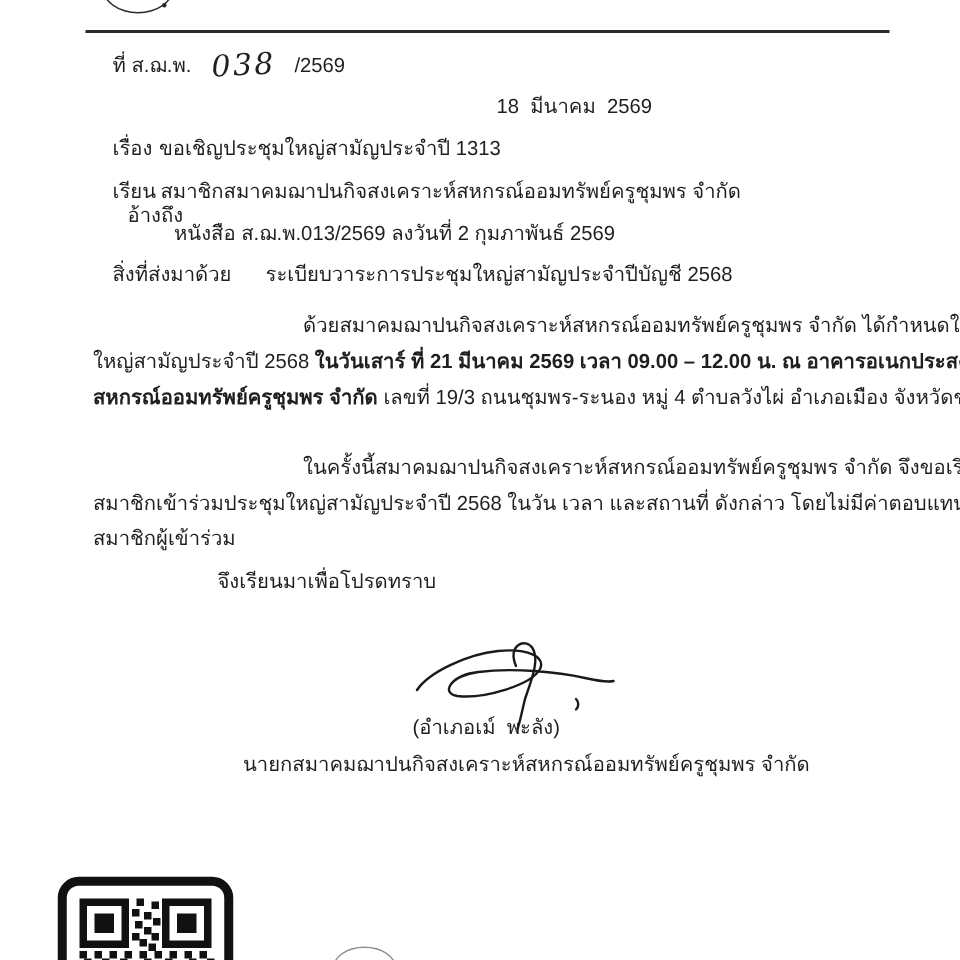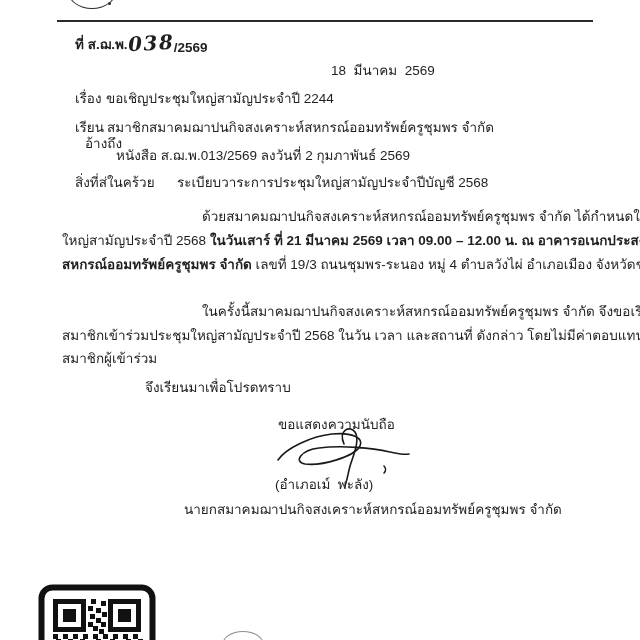--- a/index.html
+++ b/index.html
@@ -10,42 +10,42 @@
   }
   .abs{position:absolute;white-space:pre;}
   
   .seal-top{position:absolute;left:68px;top:-26px;width:46px;height:33px;
     border:1.5px solid #2b2b2b;border-radius:50%;background:#fff;}
   .seal-dot{position:absolute;left:39px;top:27px;width:3px;height:3px;
     background:#2b2b2b;border-radius:50%;}
   
   .rule{position:absolute;left:57px;top:20px;width:536px;height:2px;background:#2a2a2a;}
   
-  .letter-no{position:absolute;left:75px;top:31px;display:flex;align-items:flex-end;gap:0;font-weight:bold;}
+  .letter-no{position:absolute;left:75px;top:31px;display:flex;align-items:center;gap:13px;}
   .handwritten{font-family:"DejaVu Serif",serif;font-style:italic;font-size:20px;
     letter-spacing:1.5px;transform:rotate(-3deg);display:inline-block;}
   .date{position:absolute;left:331px;top:59px;white-space:pre;}
   
   .lbl-subject{left:75px;top:87px;}   .val-subject{left:106px;top:87px;}
   .lbl-to{left:75px;top:116px;}       .val-to{left:107px;top:116px;}
   .lbl-ref{left:75px;top:132px;margin-left:10px;}      .val-ref{left:116px;top:144px;}
   .lbl-enc{left:75px;top:171px;}      .val-enc{left:177px;top:171px;}
   .val-enc-count{left:500px;top:171px;}
   
   .bl{position:absolute;white-space:pre;}
   .b{font-weight:700;}
   .p1l1{left:202px;top:205px;} .p1l2{left:62px;top:229px;}
   .p1l3{left:62px;top:253px;}  .p1l4{left:62px;top:277px;}
   .p2l1{left:202px;top:300px;} .p2l2{left:62px;top:324px;}
   .p2l3{left:62px;top:347px;}  .closing{left:145px;top:376px;}
   
   .salutation{left:278px;top:413px;}
   .sig-svg{position:absolute;left:272px;top:424px;width:140px;height:64px;}
   .sig-name{left:275px;top:473px;}
-  .sig-title{left:184px;top:498px;text-align:center;}
+  .sig-title{left:162px;top:498px;text-align:center;}
   
   .qr-svg{position:absolute;left:38px;top:584px;width:118px;height:118px;}
   
   .stamp-arc{position:absolute;left:222px;top:631px;width:40px;height:26px;
     border:1.2px solid #8f8f8f;border-radius:50%;background:transparent;}
 </style>
 </head>
 <body>
 
 <div class="page">
@@ -58,42 +58,41 @@
 
   <div class="letter-no">
     <span>ที่ ส.ฌ.พ.</span>
     <span class="handwritten">038</span>
     <span>/2569</span>
   </div>
 
   <div class="date">18  มีนาคม  2569</div>
 
   <span class="abs lbl-subject">เรื่อง</span>
-  <span class="abs val-subject">ขอเชิญประชุมใหญ่สามัญประจำปี 2244</span>
+  <span class="abs val-subject">ขอเชิญประชุมใหญ่สามัญประจำปี 1313</span>
 
   <span class="abs lbl-to">เรียน</span>
   <span class="abs val-to">สมาชิกสมาคมฌาปนกิจสงเคราะห์สหกรณ์ออมทรัพย์ครูชุมพร จำกัด</span>
 
   <span class="abs lbl-ref">อ้างถึง</span>
   <span class="abs val-ref">หนังสือ ส.ฌ.พ.013/2569 ลงวันที่ 2 กุมภาพันธ์ 2569</span>
 
-  <span class="abs lbl-enc">สิ่งที่ส่ในคร้วย</span>
+  <span class="abs lbl-enc">สิ่งที่ส่งมาด้วย</span>
   <span class="abs val-enc">ระเบียบวาระการประชุมใหญ่สามัญประจำปีบัญชี 2568</span>
 
   <div class="bl p1l1">ด้วยสมาคมฌาปนกิจสงเคราะห์สหกรณ์ออมทรัพย์ครูชุมพร จำกัด ได้กำหนดให้จัดประชุม</div>
   <div class="bl p1l2"><span>ใหญ่สามัญประจำปี 2568 </span><span class="b">ในวันเสาร์ ที่ 21 มีนาคม 2569 เวลา 09.00 – 12.00 น. ณ อาคารอเนกประสงค์</span></div>
   <div class="bl p1l3"><span class="b">สหกรณ์ออมทรัพย์ครูชุมพร จำกัด</span><span> เลขที่ 19/3 ถนนชุมพร-ระนอง หมู่ 4 ตำบลวังไผ่ อำเภอเมือง จังหวัดชุมพร</span></div>
 
   <div class="bl p2l1">ในครั้งนี้สมาคมฌาปนกิจสงเคราะห์สหกรณ์ออมทรัพย์ครูชุมพร จำกัด จึงขอเรียนเชิญท่าน</div>
   <div class="bl p2l2">สมาชิกเข้าร่วมประชุมใหญ่สามัญประจำปี 2568 ในวัน เวลา และสถานที่ ดังกล่าว โดยไม่มีค่าตอบแทนให้แก่</div>
   <div class="bl closing">จึงเรียนมาเพื่อโปรดทราบ</div>
 
   <div class="bl p2l3">สมาชิกผู้เข้าร่วม</div>
 
-  <span class="abs salutation">ขอแสดงความนับถือ</span>
 
   <svg class="sig-svg" viewBox="0 0 140 64" fill="none" stroke="#1a1a1a" stroke-width="1.6" stroke-linecap="round">
     <path d="M6,36 C14,24 40,12 60,10 C80,8 92,14 88,22 C82,33 50,42 33,40 C21,38 29,26 47,24 C70,21 100,24 118,28 C127,30 133,31 137,30"></path>
     <path d="M72,20 C66,6 78,1 83,8 C88,16 82,30 78,42 C76,50 75,56 73,62"></path>
     <path d="M112,42 c2,2 2,5 0,7"></path>
   </svg>
 
   <span class="abs sig-name">(อำเภอเม์  พะลัง)</span>
   <span class="abs sig-title">นายกสมาคมฌาปนกิจสงเคราะห์สหกรณ์ออมทรัพย์ครูชุมพร จำกัด</span>
 

